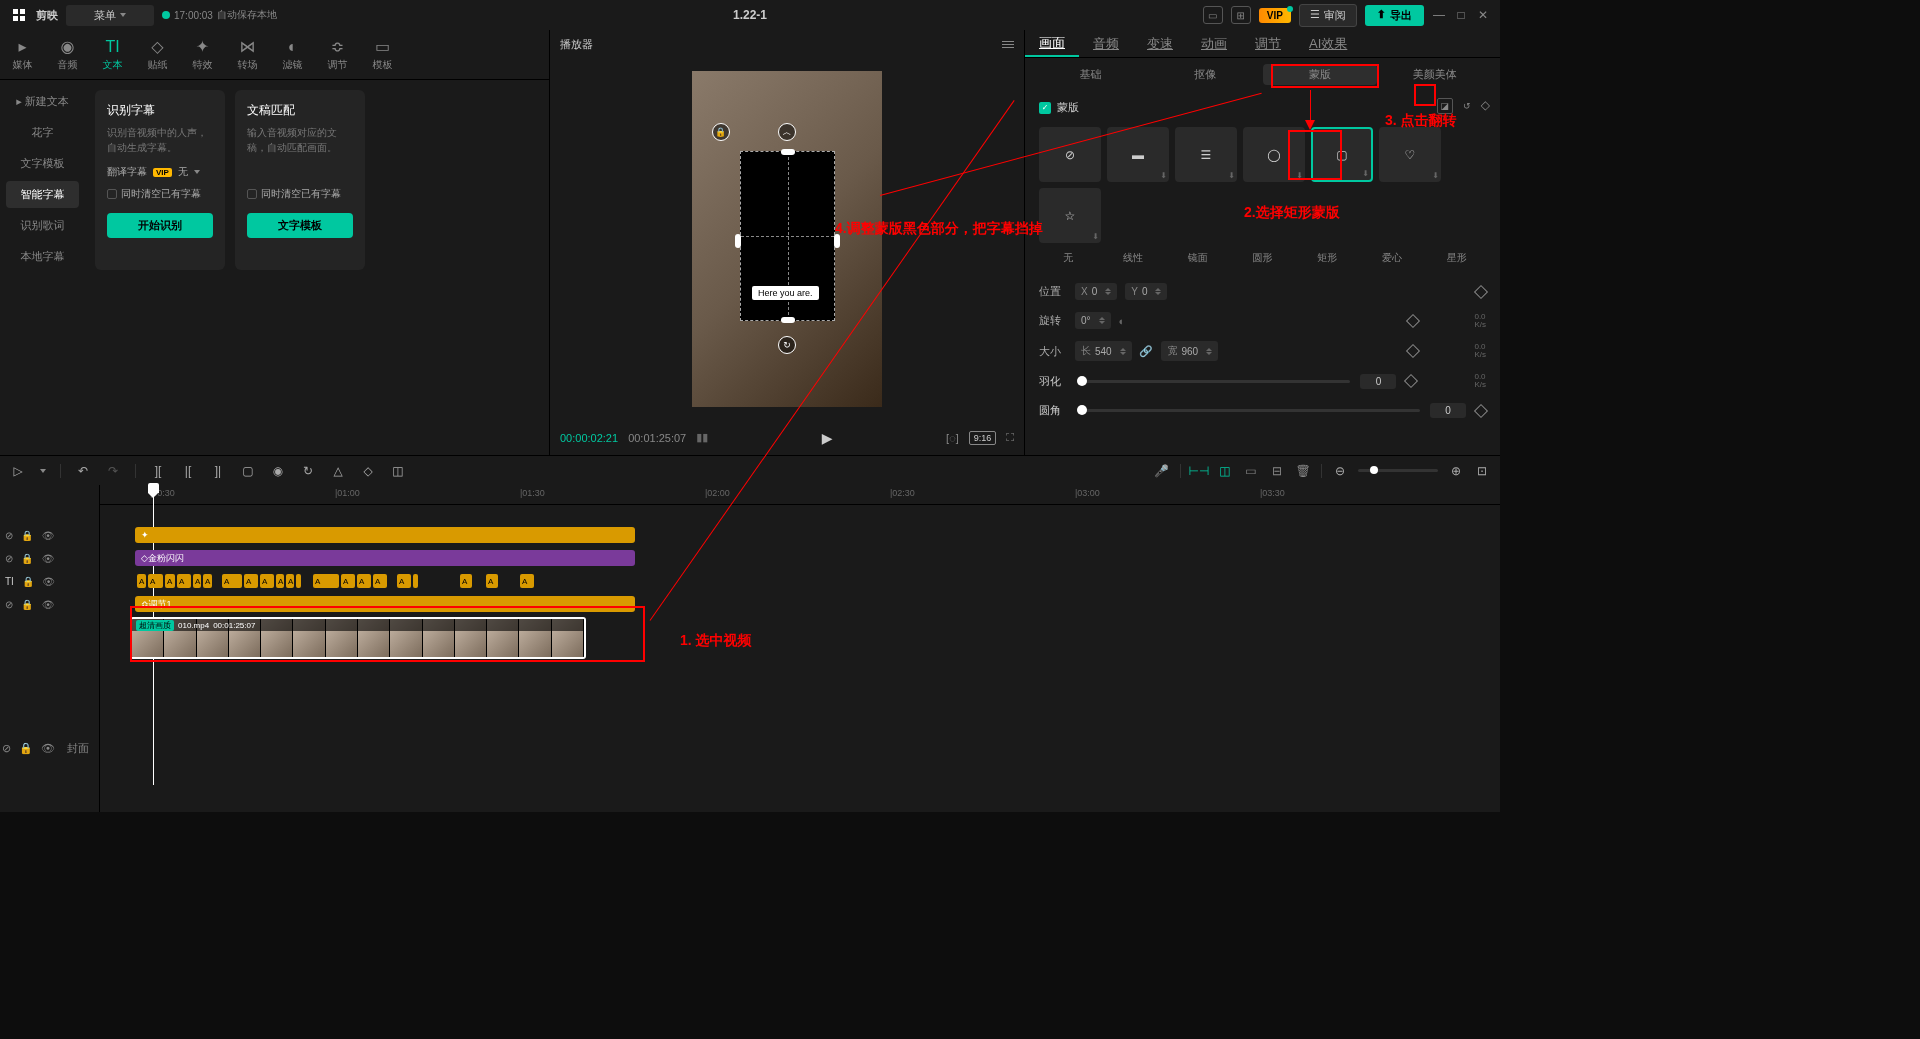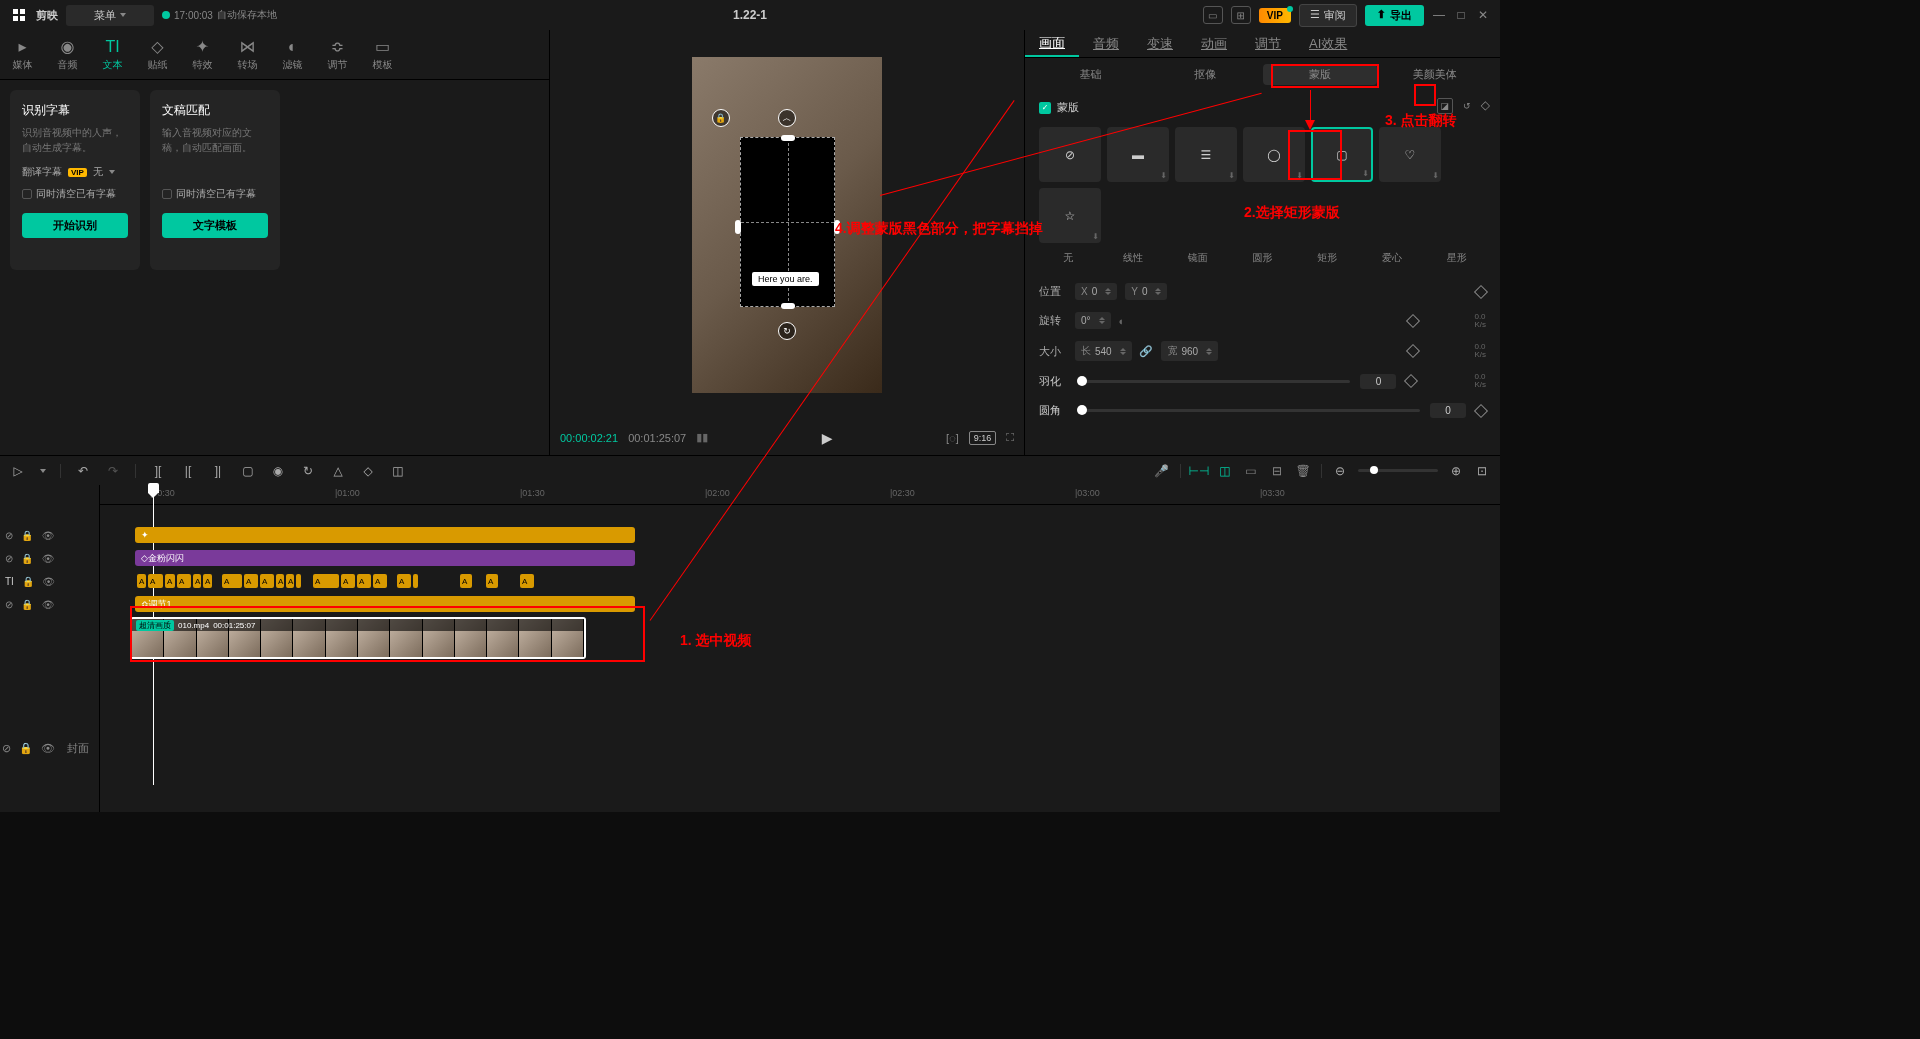--- a/index.html
+++ b/index.html
@@ -190,20 +190,28 @@
       <div class="top-tab">
           <span class="top-tab-icon">≎</span>
           <span>调节</span>
         </div>
       <div class="top-tab">
           <span class="top-tab-icon">▭</span>
           <span>模板</span>
         </div>
     </div>
     <div class="left-body">
+      <div class="left-sidebar">
+        <div class="side-item">▸ <span>新建文本</span></div>
+        <div class="side-item">花字</div>
+        <div class="side-item">文字模板</div>
+        <div class="side-item active">智能字幕</div>
+        <div class="side-item">识别歌词</div>
+        <div class="side-item">本地字幕</div>
+      </div>
       <div class="left-content">
         <div class="card">
           <div class="card-title">识别字幕</div>
           <div class="card-desc">识别音视频中的人声，自动生成字幕。</div>
           <div class="card-row">
             <span>翻译字幕</span>
             <span class="small-vip">VIP</span>
             <span>无</span>
             <span class="chevron-down"></span>
           </div>
@@ -221,20 +229,28 @@
               <span class="checkbox"></span>
               <span>同时清空已有字幕</span>
             </div>
           <div class="card-btn">文字模板</div>
         </div>
       </div>
     </div>
   </div>
 
   <div class="mid-panel">
+    <div class="mid-header">
+      <span>播放器</span>
+      <div class="hamburger">
+          <div></div>
+          <div></div>
+          <div></div>
+        </div>
+    </div>
     <div class="preview-area">
       <div class="preview-frame">
         <div class="circle-btn" style="top:52px;left:20px">🔒</div>
         <div class="circle-btn" style="top:52px;left:86px">︿</div>
         <div class="mask-box">
           <div style="position:absolute;left:50%;top:0;width:1px;height:100%;border-left:1px dashed #888"></div>
           <div style="position:absolute;top:50%;left:0;height:1px;width:100%;border-top:1px dashed #888"></div>
           <div class="mask-handle" style="top:-3px;left:40px"></div>
           <div class="mask-handle" style="bottom:-3px;left:40px"></div>
           <div class="mask-handle" style="left:-6px;top:82px;width:6px;height:14px"></div>

